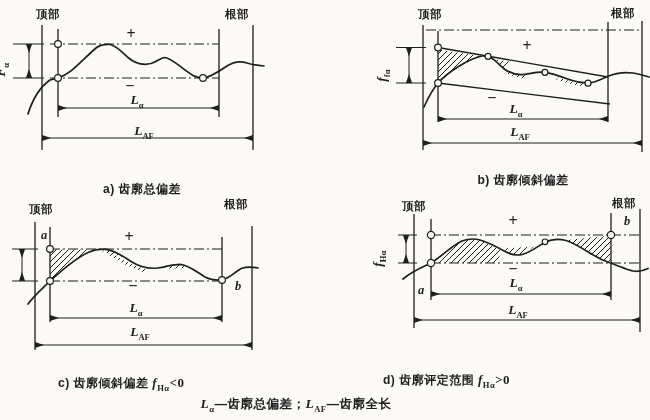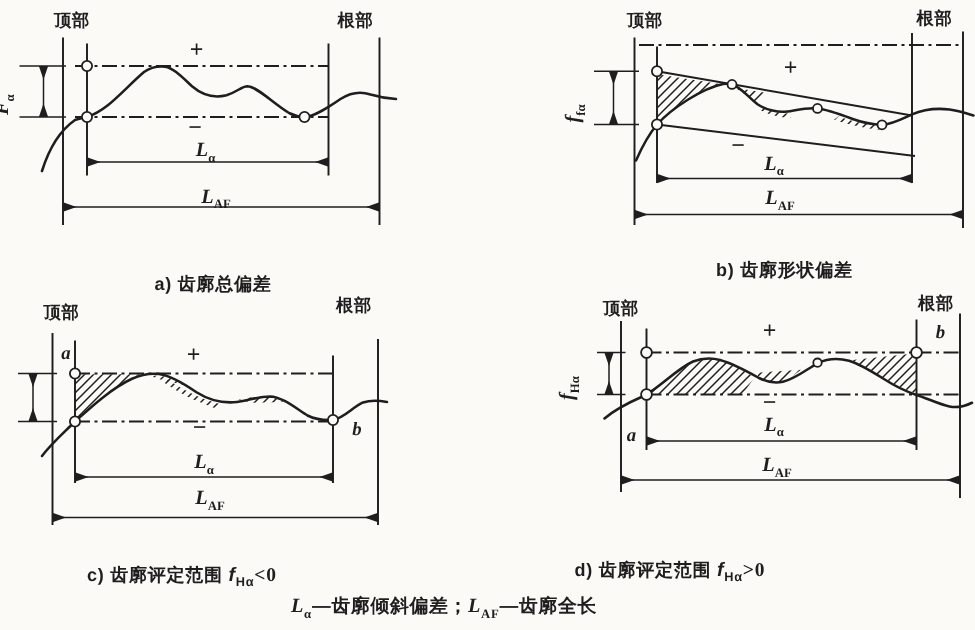--- a/index.html
+++ b/index.html
@@ -6,21 +6,21 @@
   .page{position:relative;width:650px;height:420px;background:#fbfaf7;overflow:hidden;
         font-family:"Liberation Sans",sans-serif;color:#1e1e1e;}
   svg{position:absolute;left:0;top:0;}
   .lbl{position:absolute;white-space:nowrap;color:#1e1e1e;line-height:14px;}
   .cjk{font-family:"Liberation Sans",sans-serif;font-weight:700;font-size:11.5px;letter-spacing:.5px;}
   .math{font-family:"Liberation Serif",serif;font-style:italic;font-size:13.5px;font-weight:700;}
   .math sub{font-size:8.5px;font-style:normal;font-weight:700;letter-spacing:0;}
   .sign{font-family:"Liberation Serif",serif;font-size:16px;font-weight:700;}
   .pt{font-family:"Liberation Serif",serif;font-style:italic;font-size:12.5px;font-weight:700;}
   .cap{font-size:12px;}
-  .cap .fml{font-family:Liberation Sans, sans-serif;font-style:italic;font-size:13px;margin-top:41px;}
+  .cap .fml{font-family:Liberation Serif, serif;font-style:italic;font-size:13px;margin-top:41px;}
   .cap .fml sub{font-size:8.5px;font-style:normal;}
   .cap .rel{font-family:"Liberation Serif",serif;font-style:normal;font-size:13px;}
   .ctr{transform:translateX(-50%);}
   .rot{transform-origin:0 100%;transform:rotate(-90deg);}
   .legend{font-size:12.5px;font-weight:700;}
   .legend .fml{font-family:"Liberation Serif",serif;font-style:italic;font-size:13.5px;}
   .legend .fml sub{font-size:8.5px;font-style:normal;}
 </style>
 </head>
 <body>
@@ -184,41 +184,41 @@
 <div class="lbl math ctr" style="left:144px;top:124px"><span>L</span><sub>AF</sub></div>
 <div class="lbl cjk cap ctr" style="left:142px;top:182px">a) 齿廓总偏差</div>
 
 <div class="lbl cjk ctr" style="left:430px;top:7px">顶部</div>
 <div class="lbl cjk ctr" style="left:623px;top:6px">根部</div>
 <div class="lbl sign ctr" style="left:527px;top:39px">+</div>
 <div class="lbl sign ctr" style="left:492px;top:91px">−</div>
 <div class="lbl math rot" style="left:394px;top:63px"><span>f</span><sub>fα</sub></div>
 <div class="lbl math ctr" style="left:516px;top:102px"><span>L</span><sub>α</sub></div>
 <div class="lbl math ctr" style="left:520px;top:125px"><span>L</span><sub>AF</sub></div>
-<div class="lbl cjk cap ctr" style="left:523px;top:173px">b) 齿廓形状偏差</div>
+<div class="lbl cjk cap ctr" style="left:523px;top:173px">b) 齿廓倾斜偏差</div>
 
 <div class="lbl cjk ctr" style="left:41px;top:202px">顶部</div>
 <div class="lbl cjk ctr" style="left:236px;top:197px">根部</div>
 <div class="lbl pt ctr" style="left:44px;top:228px">a</div>
 <div class="lbl pt ctr" style="left:238px;top:279px">b</div>
 <div class="lbl sign ctr" style="left:129px;top:230px">+</div>
 <div class="lbl sign ctr" style="left:133px;top:279px">−</div>
 <div class="lbl math rot" style="left:3px;top:260px"><sub>Hα</sub></div>
 <div class="lbl math ctr" style="left:136px;top:301px"><span>L</span><sub>α</sub></div>
 <div class="lbl math ctr" style="left:140px;top:325px"><span>L</span><sub>AF</sub></div>
-<div class="lbl cjk cap" style="left:58px;top:376px"><span>c) 齿廓评定范围 </span><span class="fml"><span>f</span><sub>Hα</sub></span><span class="rel">&lt;0</span></div>
+<div class="lbl cjk cap" style="left:58px;top:376px"><span>c) 齿廓倾斜偏差 </span><span class="fml"><span>f</span><sub>Hα</sub></span><span class="rel">&lt;0</span></div>
 
 <div class="lbl cjk ctr" style="left:414px;top:199px">顶部</div>
 <div class="lbl cjk ctr" style="left:624px;top:196px">根部</div>
 <div class="lbl pt ctr" style="left:421px;top:283px">a</div>
 <div class="lbl pt ctr" style="left:627px;top:214px">b</div>
 <div class="lbl sign ctr" style="left:513px;top:214px">+</div>
 <div class="lbl sign ctr" style="left:513px;top:262px">−</div>
 <div class="lbl math rot" style="left:390px;top:248px"><span>f</span><sub>Hα</sub></div>
 <div class="lbl math ctr" style="left:516px;top:276px"><span>L</span><sub>α</sub></div>
 <div class="lbl math ctr" style="left:518px;top:303px"><span>L</span><sub>AF</sub></div>
 <div class="lbl cjk cap" style="left:383px;top:373px"><span>d) 齿廓评定范围 </span><span class="fml"><span>f</span><sub>Hα</sub></span><span class="rel">&gt;0</span></div>
 
 <div class="lbl cjk legend ctr" style="left:296px;top:397px">
-  <span class="fml"><span>L</span><sub>α</sub></span><span>—齿廓倾斜偏差；</span><span class="fml"><span>L</span><sub>AF</sub></span><span>—齿廓全长</span>
+  <span class="fml"><span>L</span><sub>α</sub></span><span>—齿廓总偏差；</span><span class="fml"><span>L</span><sub>AF</sub></span><span>—齿廓全长</span>
 </div>
 
 </div>
 
 </body></html>

